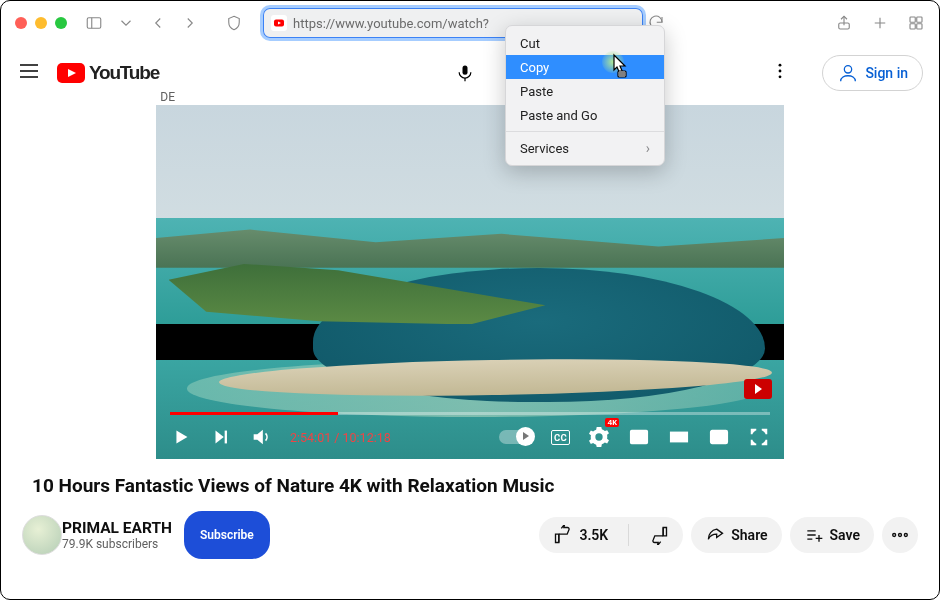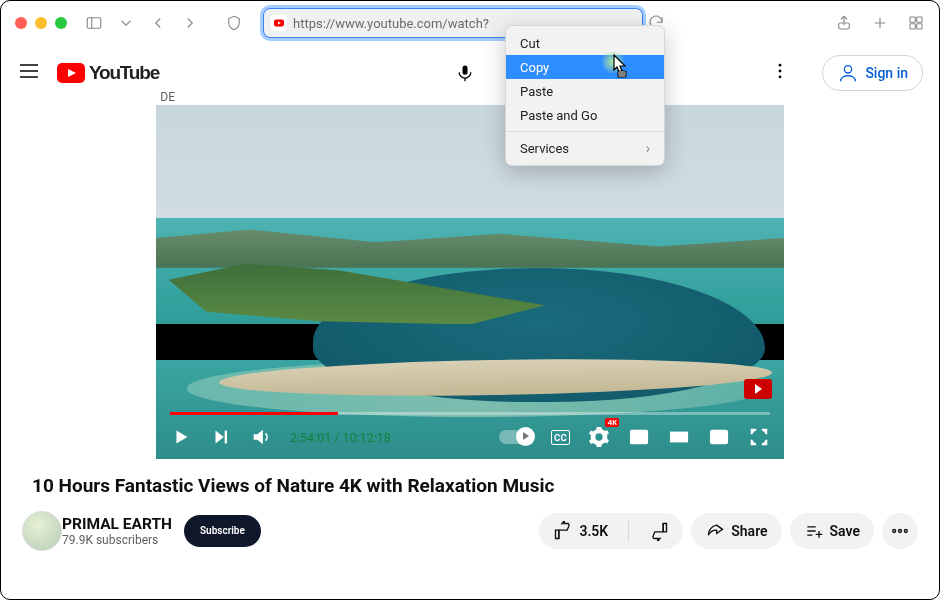--- a/index.html
+++ b/index.html
@@ -45,37 +45,37 @@
 .landspit{position:absolute;top:44%;left:2%;width:60%;height:18%;background:linear-gradient(#3d6e3a,#5b8a44);clip-path:polygon(0 30%,20% 5%,45% 15%,70% 40%,100% 70%,80% 100%,40% 95%,10% 80%);}
 .neard{position:absolute;bottom:0;left:0;right:0;height:28%;background:linear-gradient(#3aa5a2,#2d8d8a);}
 .shallow{position:absolute;bottom:12%;left:5%;width:92%;height:16%;background:linear-gradient(90deg,#7fc4b4,#9bccb9,#6fb8ab);opacity:0.7;border-radius:50%;}
 .badge4k{position:absolute;right:12px;bottom:60px;width:28px;height:20px;background:#cc0000;border-radius:3px;display:flex;align-items:center;justify-content:center;}
 .badge4k::after{content:"";width:0;height:0;border-left:7px solid #fff;border-top:5px solid transparent;border-bottom:5px solid transparent;}
 .progress{position:absolute;bottom:44px;left:14px;right:14px;height:3px;background:rgba(255,255,255,0.35);}
 .progress .fill{height:100%;width:28%;background:#ff0000;}
 .controls{position:absolute;bottom:0;left:0;right:0;height:44px;display:flex;align-items:center;padding:0 14px;gap:18px;}
 .controls .ci{color:#fff;display:flex;align-items:center;cursor:pointer;}
 .controls svg{width:22px;height:22px;fill:#fff;}
-.time{color:#15803d;font-size:12.5px;}
+.time{color:#ef4444;font-size:12.5px;}
 .cspace{flex:1;}
 .autoplay{width:34px;height:14px;background:rgba(255,255,255,0.35);border-radius:8px;position:relative;}
 .autoplay::after{content:"";position:absolute;right:-2px;top:-3px;width:19px;height:19px;background:#fff;border-radius:50%;display:flex;align-items:center;justify-content:center;}
 .autoplay::before{content:"";position:absolute;right:4px;top:2px;z-index:1;width:0;height:0;border-left:6px solid #777;border-top:4px solid transparent;border-bottom:4px solid transparent;}
 .ccbox{border:1.5px solid #fff;border-radius:2px;font-size:9.5px;padding:1px 2px;font-weight:700;color:#fff;letter-spacing:0.3px;}
 .gear4k{position:relative;}
 .gear4k .tag{position:absolute;top:-8px;right:-9px;background:#ff0000;color:#fff;font-size:8px;padding:0 2px;border-radius:2px;font-weight:600;font-family:Liberation Mono, monospace;}
 
 .below{width:896px;margin:14px auto 0;}
 .vtitle{font-size:19px;font-weight:700;color:#0f0f0f;line-height:1.35;margin-left:10px;}
 .metarow{display:flex;align-items:center;margin-top:12px;gap:12px;}
 .chan{display:flex;align-items:center;}
 .avatar{width:40px;height:40px;border-radius:50%;background:radial-gradient(circle at 40% 35%,#e7f0d5,#b4cdb5);border:1px solid #ddd;}
 .chantext .cname{font-size:15.5px;font-weight:700;color:#0f0f0f;}
 .chantext .csubs{font-size:12px;color:#606060;}
-.subbtn{background:#0f172a;color:#fff;border:none;height:32px;padding:0 16px;border-radius:18px;font-weight:600;font-size:10px;}
+.subbtn{background:#1d4ed8;color:#fff;border:none;height:48px;padding:0 16px;border-radius:18px;font-weight:600;font-size:12px;}
 .actions{margin-left:auto;display:flex;gap:8px;}
 .pill{height:36px;background:#f2f2f2;border-radius:18px;display:flex;align-items:center;padding:0 14px;gap:6px;font-size:14px;font-weight:600;color:#0f0f0f;}
 .pill svg{width:20px;height:20px;fill:none;stroke:#0f0f0f;stroke-width:1.6;}
 .pill.likegrp{padding:0;}
 .pill.likegrp .seg{padding:0 14px;display:flex;align-items:center;gap:6px;height:100%;}
 .pill.likegrp .divd{width:1px;height:22px;background:#d9d9d9;}
 .pill.more{width:36px;padding:0;justify-content:center;}
 
 .ctx{position:absolute;top:24px;left:504px;width:160px;background:#f2f2f3;border-radius:7px;box-shadow:0 6px 22px rgba(0,0,0,0.22);padding:5px 0;z-index:40;border:1px solid #d6d6d8;}
 .ctx .item{height:24px;padding:0 14px;display:flex;align-items:center;font-size:13px;color:#222;justify-content:space-between;}

